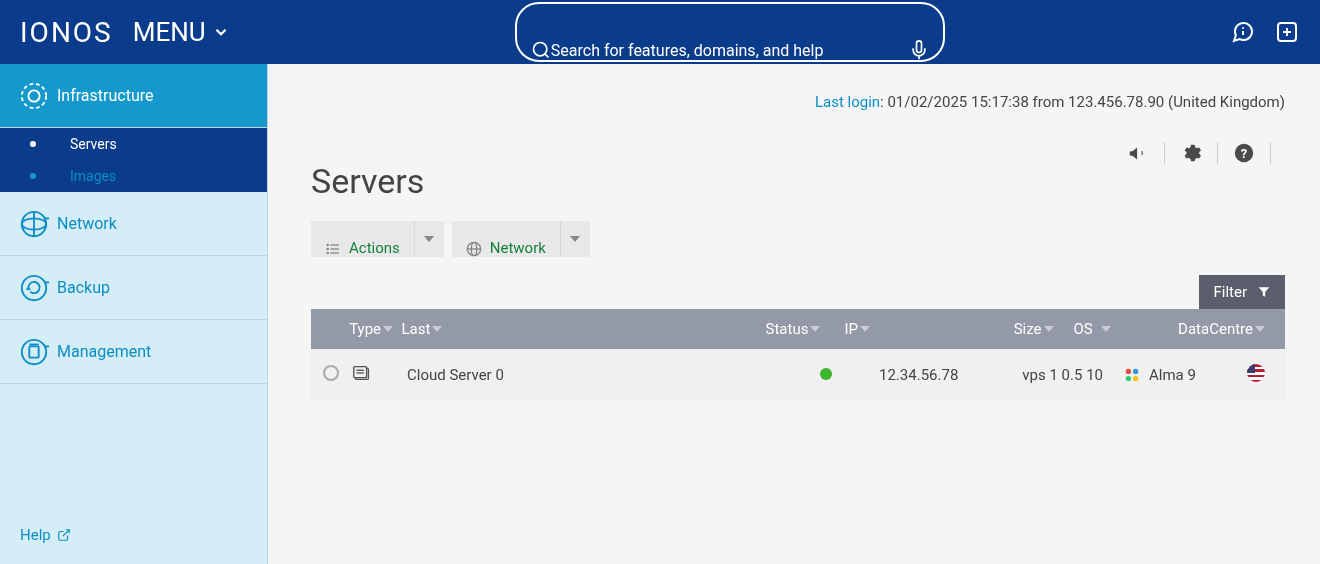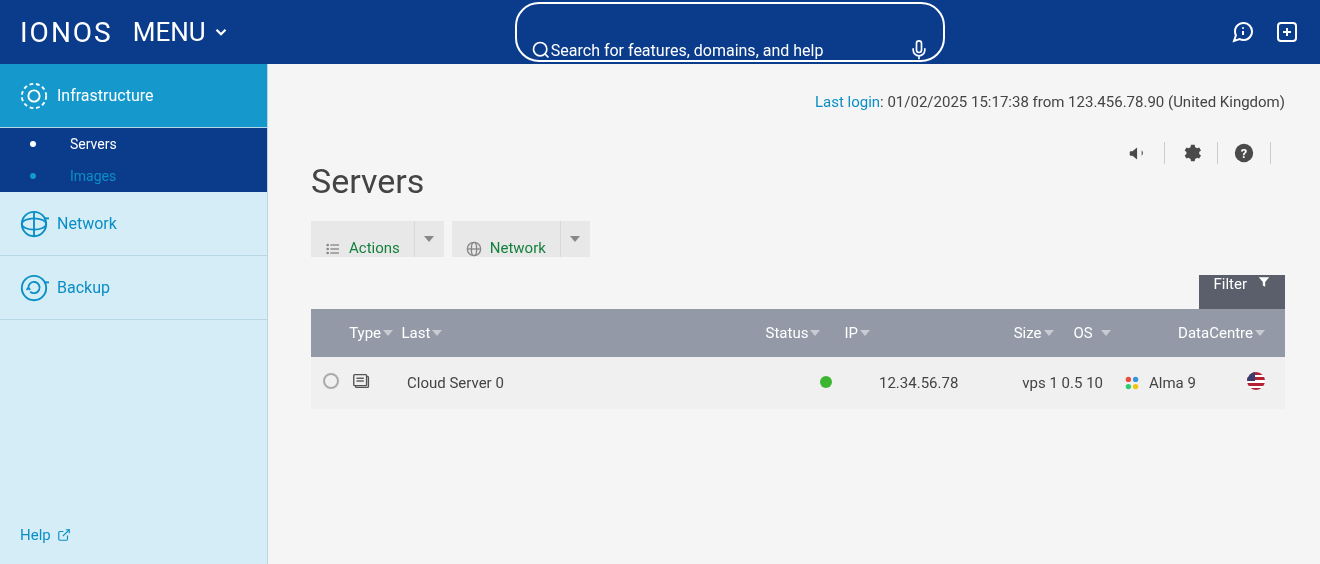--- a/index.html
+++ b/index.html
@@ -37,23 +37,23 @@
 .tool-icons{display:flex;justify-content:flex-end;gap:0;padding:30px 24px 0 0;align-items:center}
 .tool-icons .ti{width:24px;height:24px;cursor:pointer;display:flex;align-items:center;justify-content:center;color:#4a4a4a}
 .tool-icons .divider{width:1px;height:22px;background:#ccc;margin:0 14px}
 .page-title{font-size:34px;color:#444;font-weight:400;padding:0 0 0 32px;margin-top:-4px}
 .action-bar{display:flex;gap:8px;padding:20px 0 0 32px}
 .btn-group{display:flex}
 .action-btn{height:36px;background:#e8e8e8;border:none;padding:0 14px;display:flex;align-items:flex-end;gap:8px;font-size:15px;color:#15803d;cursor:default}
 .drop-btn{height:36px;width:30px;background:#e8e8e8;border:none;border-left:1px solid #d8d8d8;display:flex;align-items:center;justify-content:center;color:#888}
 .drop-btn svg{width:10px;height:10px}
 .filter-row{display:flex;justify-content:flex-end;padding:18px 24px 0 0}
-.filter-btn{background:#5a5f6b;color:#fff;height:34px;padding:0 14px;display:flex;gap:10px;font-size:15px;cursor:pointer;border:none}
+.filter-btn{background:#5a5f6b;color:#fff;height:34px;padding:0 14px;display:flex;align-items:center;gap:10px;font-size:15px;cursor:pointer;border:none}
 .table{margin:0 24px 0 32px}
-.thead{background:#9399a7;height:48px;display:flex;align-items:center;color:#fff;font-size:15px}
+.thead{background:#9399a7;height:40px;display:flex;align-items:center;color:#fff;font-size:15px}
 .th{display:flex;align-items:center;gap:2px}
 .th svg{width:10px;height:10px;fill:#c8cbd2}
 .trow{height:52px;display:flex;align-items:center;background:#f0f0f0;font-size:15px;color:#444}
 .col-check{width:40px;padding-left:12px}
 .col-type{width:56px}
 .col-name{width:390px}
 .col-status{width:70px;text-align:right;padding-right:12px}
 .col-ip{width:140px}
 .col-size{width:96px;text-align:right}
 .col-os{width:132px;padding-left:20px;display:flex;align-items:center;gap:8px}
@@ -143,20 +143,31 @@
       <div class="icon">
         <svg viewBox="0 0 32 32" fill="none" stroke="#0b8ec6" stroke-width="2">
             <circle cx="16" cy="16" r="13"></circle>
             <path d="M10 16 a6 6 0 1 1 2 4"></path>
             <polyline points="8 18 10 16 12 18"></polyline>
             <line x1="27" y1="10" x2="32" y2="10"></line>
           </svg>
       </div>
       <span>Backup</span>
     </div>
+    <div class="side-item">
+      <div class="icon">
+        <svg viewBox="0 0 32 32" fill="none" stroke="#0b8ec6" stroke-width="2">
+            <circle cx="16" cy="16" r="13"></circle>
+            <rect x="11" y="10" width="10" height="12" rx="1"></rect>
+            <line x1="11" y1="8" x2="21" y2="8"></line>
+            <line x1="27" y1="10" x2="32" y2="10"></line>
+          </svg>
+      </div>
+      <span>Management</span>
+    </div>
     <div class="side-bottom">
       <div class="help-link">
         <span>Help</span>
         <svg width="14" height="14" viewBox="0 0 24 24" fill="none" stroke="#0b8ec6" stroke-width="2">
             <path d="M18 13v6a2 2 0 01-2 2H5a2 2 0 01-2-2V8a2 2 0 012-2h6"></path>
             <polyline points="15 3 21 3 21 9"></polyline>
             <line x1="10" y1="14" x2="21" y2="3"></line>
           </svg>
       </div>
     </div>

